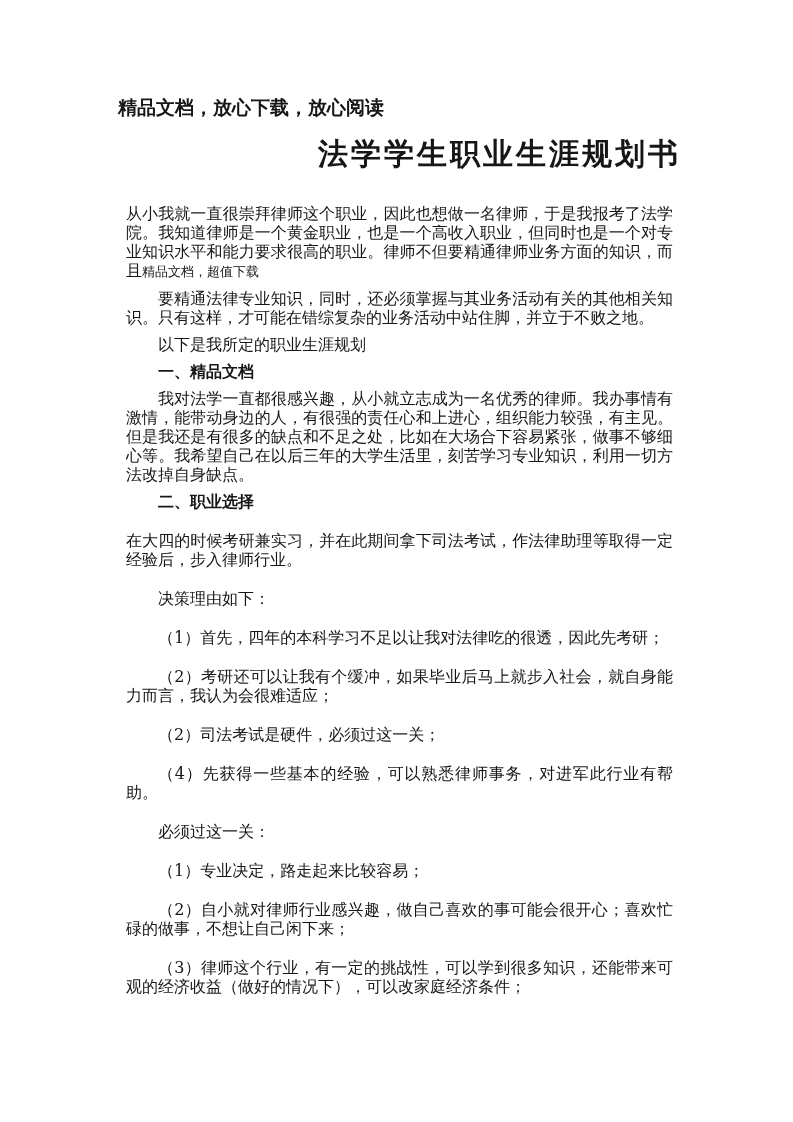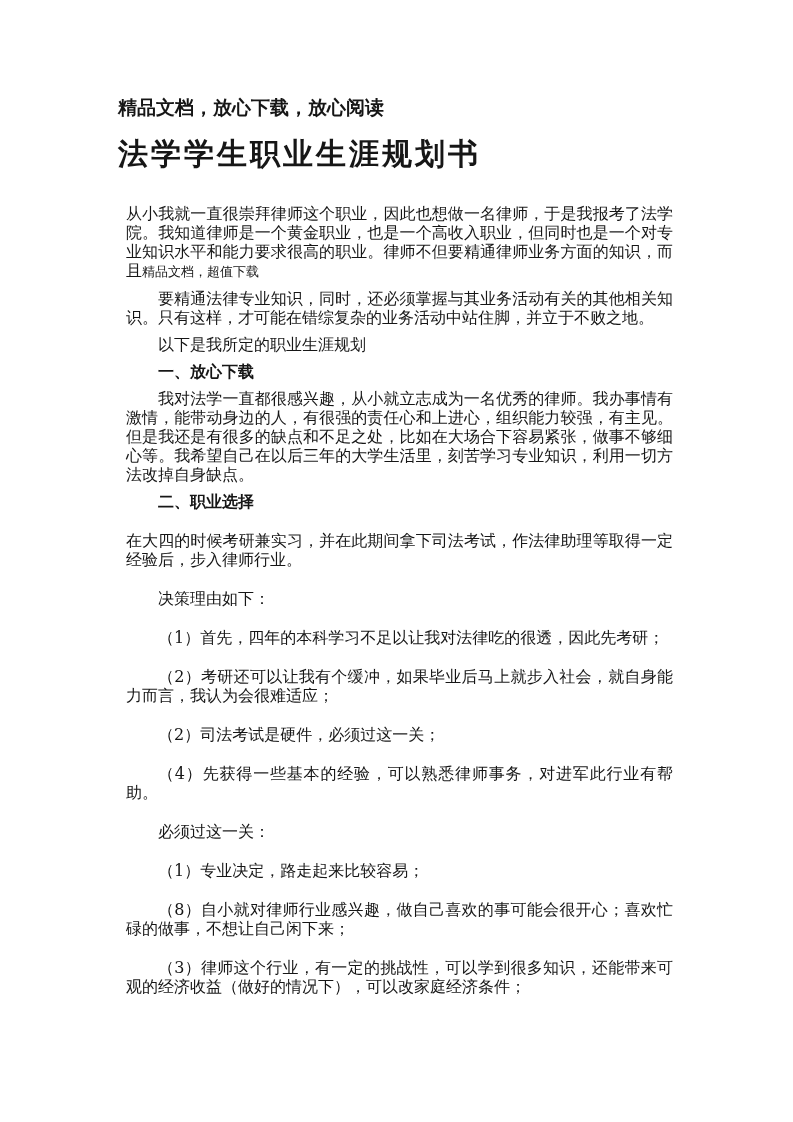--- a/index.html
+++ b/index.html
@@ -22,21 +22,21 @@
   .header-note {
     font-size: 19px;
     line-height: 26px;
     font-weight: bold;
     margin: 0;
   }
   .doc-title {
     font-size: 30px;
     line-height: 44px;
     font-weight: bold;
-    text-align: left;
+    text-align: right;
     letter-spacing: 3px;
     margin: 12px 0 28px 0;
   }
   .body-text p {
     font-size: 16px;
     line-height: 19px;
     margin: 8px;
     text-align: justify;
   }
   .indent { text-indent: 2em; }
@@ -58,21 +58,21 @@
   <h1 class="doc-title">法学学生职业生涯规划书</h1>
 
   <div class="body-text">
 
     <p><span>从小我就一直很崇拜律师这个职业，因此也想做一名律师，于是我报考了法学院。我知道律师是一个黄金职业，也是一个高收入职业，但同时也是一个对专业知识水平和能力要求很高的职业。律师不但要精通律师业务方面的知识，而且</span><span class="watermark-inline">精品文档，超值下载</span></p>
 
     <p class="indent">要精通法律专业知识，同时，还必须掌握与其业务活动有关的其他相关知识。只有这样，才可能在错综复杂的业务活动中站住脚，并立于不败之地。</p>
 
     <p class="indent">以下是我所定的职业生涯规划</p>
 
-    <p class="indent section-heading">一、放心下载</p>
+    <p class="indent section-heading">一、精品文档</p>
 
     <p class="indent">我对法学一直都很感兴趣，从小就立志成为一名优秀的律师。我办事情有激情，能带动身边的人，有很强的责任心和上进心，组织能力较强，有主见。但是我还是有很多的缺点和不足之处，比如在大场合下容易紧张，做事不够细心等。我希望自己在以后三年的大学生活里，刻苦学习专业知识，利用一切方法改掉自身缺点。</p>
 
     <p class="indent section-heading">二、职业选择</p>
 
     <p class="gap">在大四的时候考研兼实习，并在此期间拿下司法考试，作法律助理等取得一定经验后，步入律师行业。</p>
 
     <p class="indent gap">决策理由如下：</p>
 
     <p class="indent gap">（1）首先，四年的本科学习不足以让我对法律吃的很透，因此先考研；</p>
@@ -80,18 +80,18 @@
     <p class="indent gap">（2）考研还可以让我有个缓冲，如果毕业后马上就步入社会，就自身能力而言，我认为会很难适应；</p>
 
     <p class="indent gap">（2）司法考试是硬件，必须过这一关；</p>
 
     <p class="indent gap">（4）先获得一些基本的经验，可以熟悉律师事务，对进军此行业有帮助。</p>
 
     <p class="indent gap">必须过这一关：</p>
 
     <p class="indent gap">（1）专业决定，路走起来比较容易；</p>
 
-    <p class="indent gap">（8）自小就对律师行业感兴趣，做自己喜欢的事可能会很开心；喜欢忙碌的做事，不想让自己闲下来；</p>
+    <p class="indent gap">（2）自小就对律师行业感兴趣，做自己喜欢的事可能会很开心；喜欢忙碌的做事，不想让自己闲下来；</p>
 
     <p class="indent gap">（3）律师这个行业，有一定的挑战性，可以学到很多知识，还能带来可观的经济收益（做好的情况下），可以改家庭经济条件；</p>
 
   </div>
 </div>
 
 </body></html>

